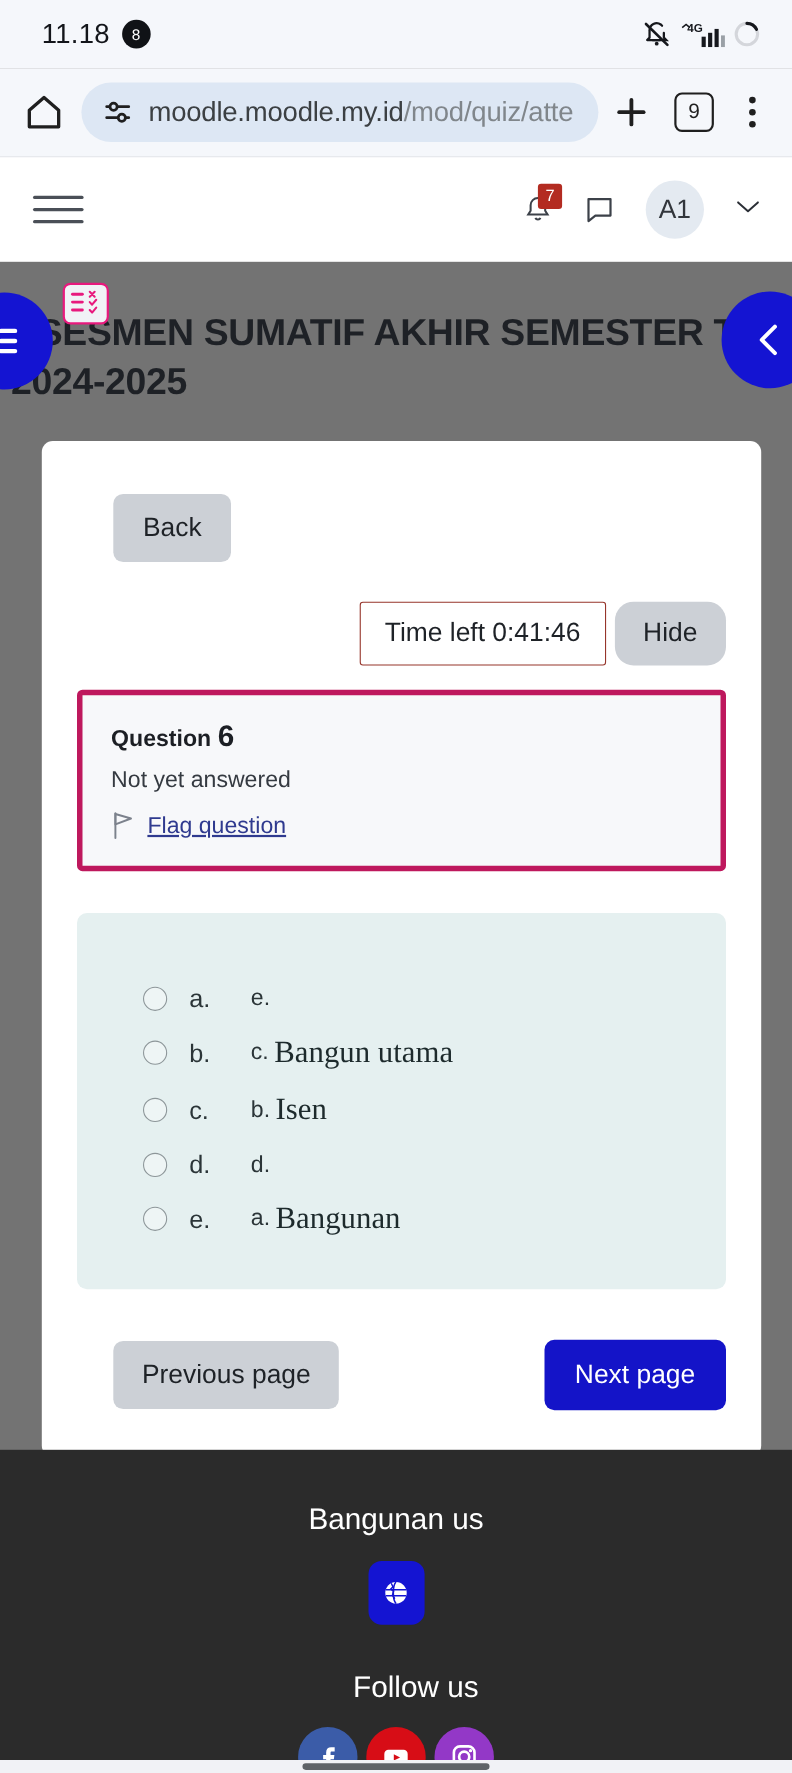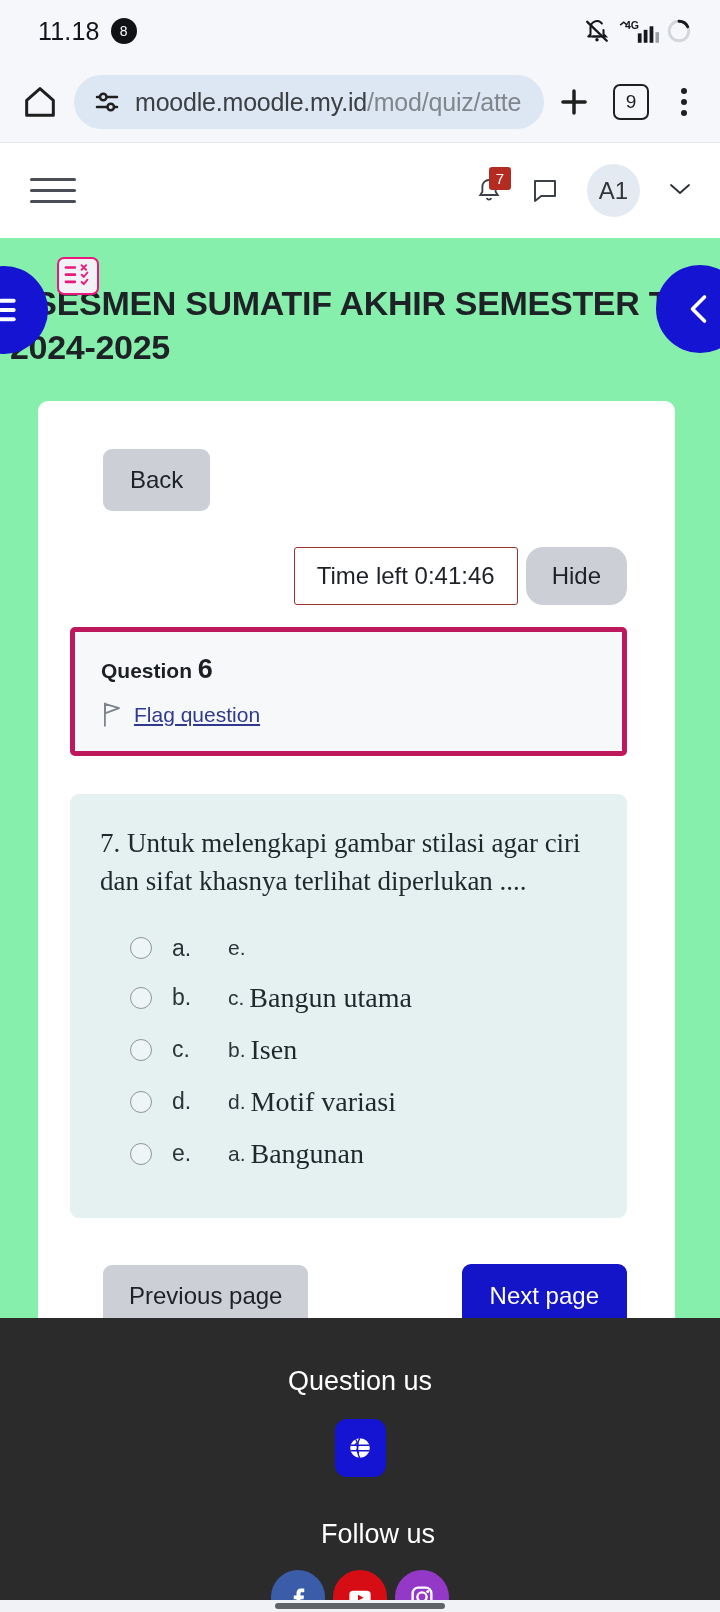--- a/index.html
+++ b/index.html
@@ -2,21 +2,21 @@
 <html><head>
 <meta charset="utf-8">
 <style>
   * { box-sizing: border-box; margin: 0; padding: 0; }
   html, body {
     width: 720px; height: 1612px;
     font-family: "Liberation Sans", sans-serif;
     background: #f1f2f6;
     overflow: hidden;
   }
-  .screen { position: relative; width: 720px; height: 1612px; background: #86efac; }
+  .screen { position: relative; width: 720px; height: 1612px; background: #737373; }
 
   
   .statusbar {
     height: 62px; background: #f5f7fb;
     display: flex; align-items: center; justify-content: space-between;
     padding: 0 28px 0 38px;
   }
   .sb-left { display: flex; align-items: center; gap: 11px; }
   .sb-time { font-size: 25px; color: #13151a; letter-spacing: .2px; }
   .sb-badge {
@@ -96,22 +96,22 @@
 
   
   .page-title {
     padding: 0 22px 0 10px; margin-top: 44px;
     font-size: 34px; font-weight: 700; color: #1e2126;
     line-height: 1.28; letter-spacing: -.3px;
   }
 
   
   .quiz-card {
-    margin: 32px 45px 0 38px; background: #fff; border-radius: 10px;
-    padding: 48px 48px 42px 32px;
+    margin: 32px 28px 0 38px; background: #fff; border-radius: 10px;
+    padding: 48px 32px 42px 32px;
   }
   .btn {
     display: inline-flex; align-items: center; justify-content: center;
     border: none; border-radius: 9px; font-family: inherit; cursor: pointer;
   }
   .btn-grey { background: #ccd0d6; color: #1e2227; }
   .back-btn { padding: 17px 27px; font-size: 24px; margin-left: 33px; }
 
   .timer-row { display: flex; justify-content: flex-end; align-items: stretch; margin-top: 36px; gap: 8px; }
   .timer-box {
@@ -316,31 +316,31 @@
     <div class="timer-row">
       <div class="timer-box">Time left 0:41:46</div>
       <button class="btn btn-grey hide-btn">Hide</button>
     </div>
 
     <div class="qinfo">
       <div class="qinfo-title">
         <span>Question</span>
         <span class="qnum">6</span>
       </div>
+      <div class="qinfo-state">Not yet answered</div>
       <div class="flag-row">
         <svg width="22" height="26" viewBox="0 0 18 22">
           <path d="M3 2 v19" fill="none" stroke="#7c828c" stroke-width="1.5" stroke-linecap="round"></path>
           <path d="M3 2.5 L15 6 L3 10.5 Z" fill="none" stroke="#7c828c" stroke-width="1.5" stroke-linejoin="round"></path>
         </svg>
         <span class="flag-link">Flag question</span>
       </div>
     </div>
 
     <div class="question-block">
-      <div class="qtext">7. Untuk melengkapi gambar stilasi agar ciri dan sifat khasnya terlihat diperlukan ....</div>
       <div class="answers">
         <label class="answer-row">
           <span class="radio"></span>
           <span class="ans-letter">a.</span>
           <span class="ans-prefix">e.</span>
         </label>
         <label class="answer-row">
           <span class="radio"></span>
           <span class="ans-letter">b.</span>
           <span class="ans-prefix">c.</span>
@@ -349,39 +349,38 @@
         <label class="answer-row">
           <span class="radio"></span>
           <span class="ans-letter">c.</span>
           <span class="ans-prefix">b.</span>
           <span class="ans-text">Isen</span>
         </label>
         <label class="answer-row">
           <span class="radio"></span>
           <span class="ans-letter">d.</span>
           <span class="ans-prefix">d.</span>
-          <span class="ans-text">Motif variasi</span>
         </label>
         <label class="answer-row">
           <span class="radio"></span>
           <span class="ans-letter">e.</span>
           <span class="ans-prefix">a.</span>
           <span class="ans-text">Bangunan</span>
         </label>
       </div>
     </div>
 
     <div class="pager">
       <button class="btn btn-grey prev-btn">Previous page</button>
       <button class="btn next-btn">Next page</button>
     </div>
   </div>
 
   <div class="footer">
-    <h3>Question us</h3>
+    <h3>Bangunan us</h3>
     <div class="contact-icon">
       <svg width="26" height="26" viewBox="0 0 24 24">
         <circle cx="12" cy="12" r="9" fill="#fff"></circle>
         <path d="M12 3 c-3 3 -3 15 0 18 M3.4 9.5 h17.2 M3.4 14.5 h17.2" fill="none" stroke="#1414d2" stroke-width="1.3"></path>
         <path d="M8 4 l1.5 3 l-2 2 l2.5 1.5 l-1 3.5 l2 3" fill="none" stroke="#1414d2" stroke-width="1.2"></path>
       </svg>
     </div>
     <h3 class="follow-title">Follow us</h3>
     <div class="socials">
       <a class="social" style="background:#3b5ca8">

